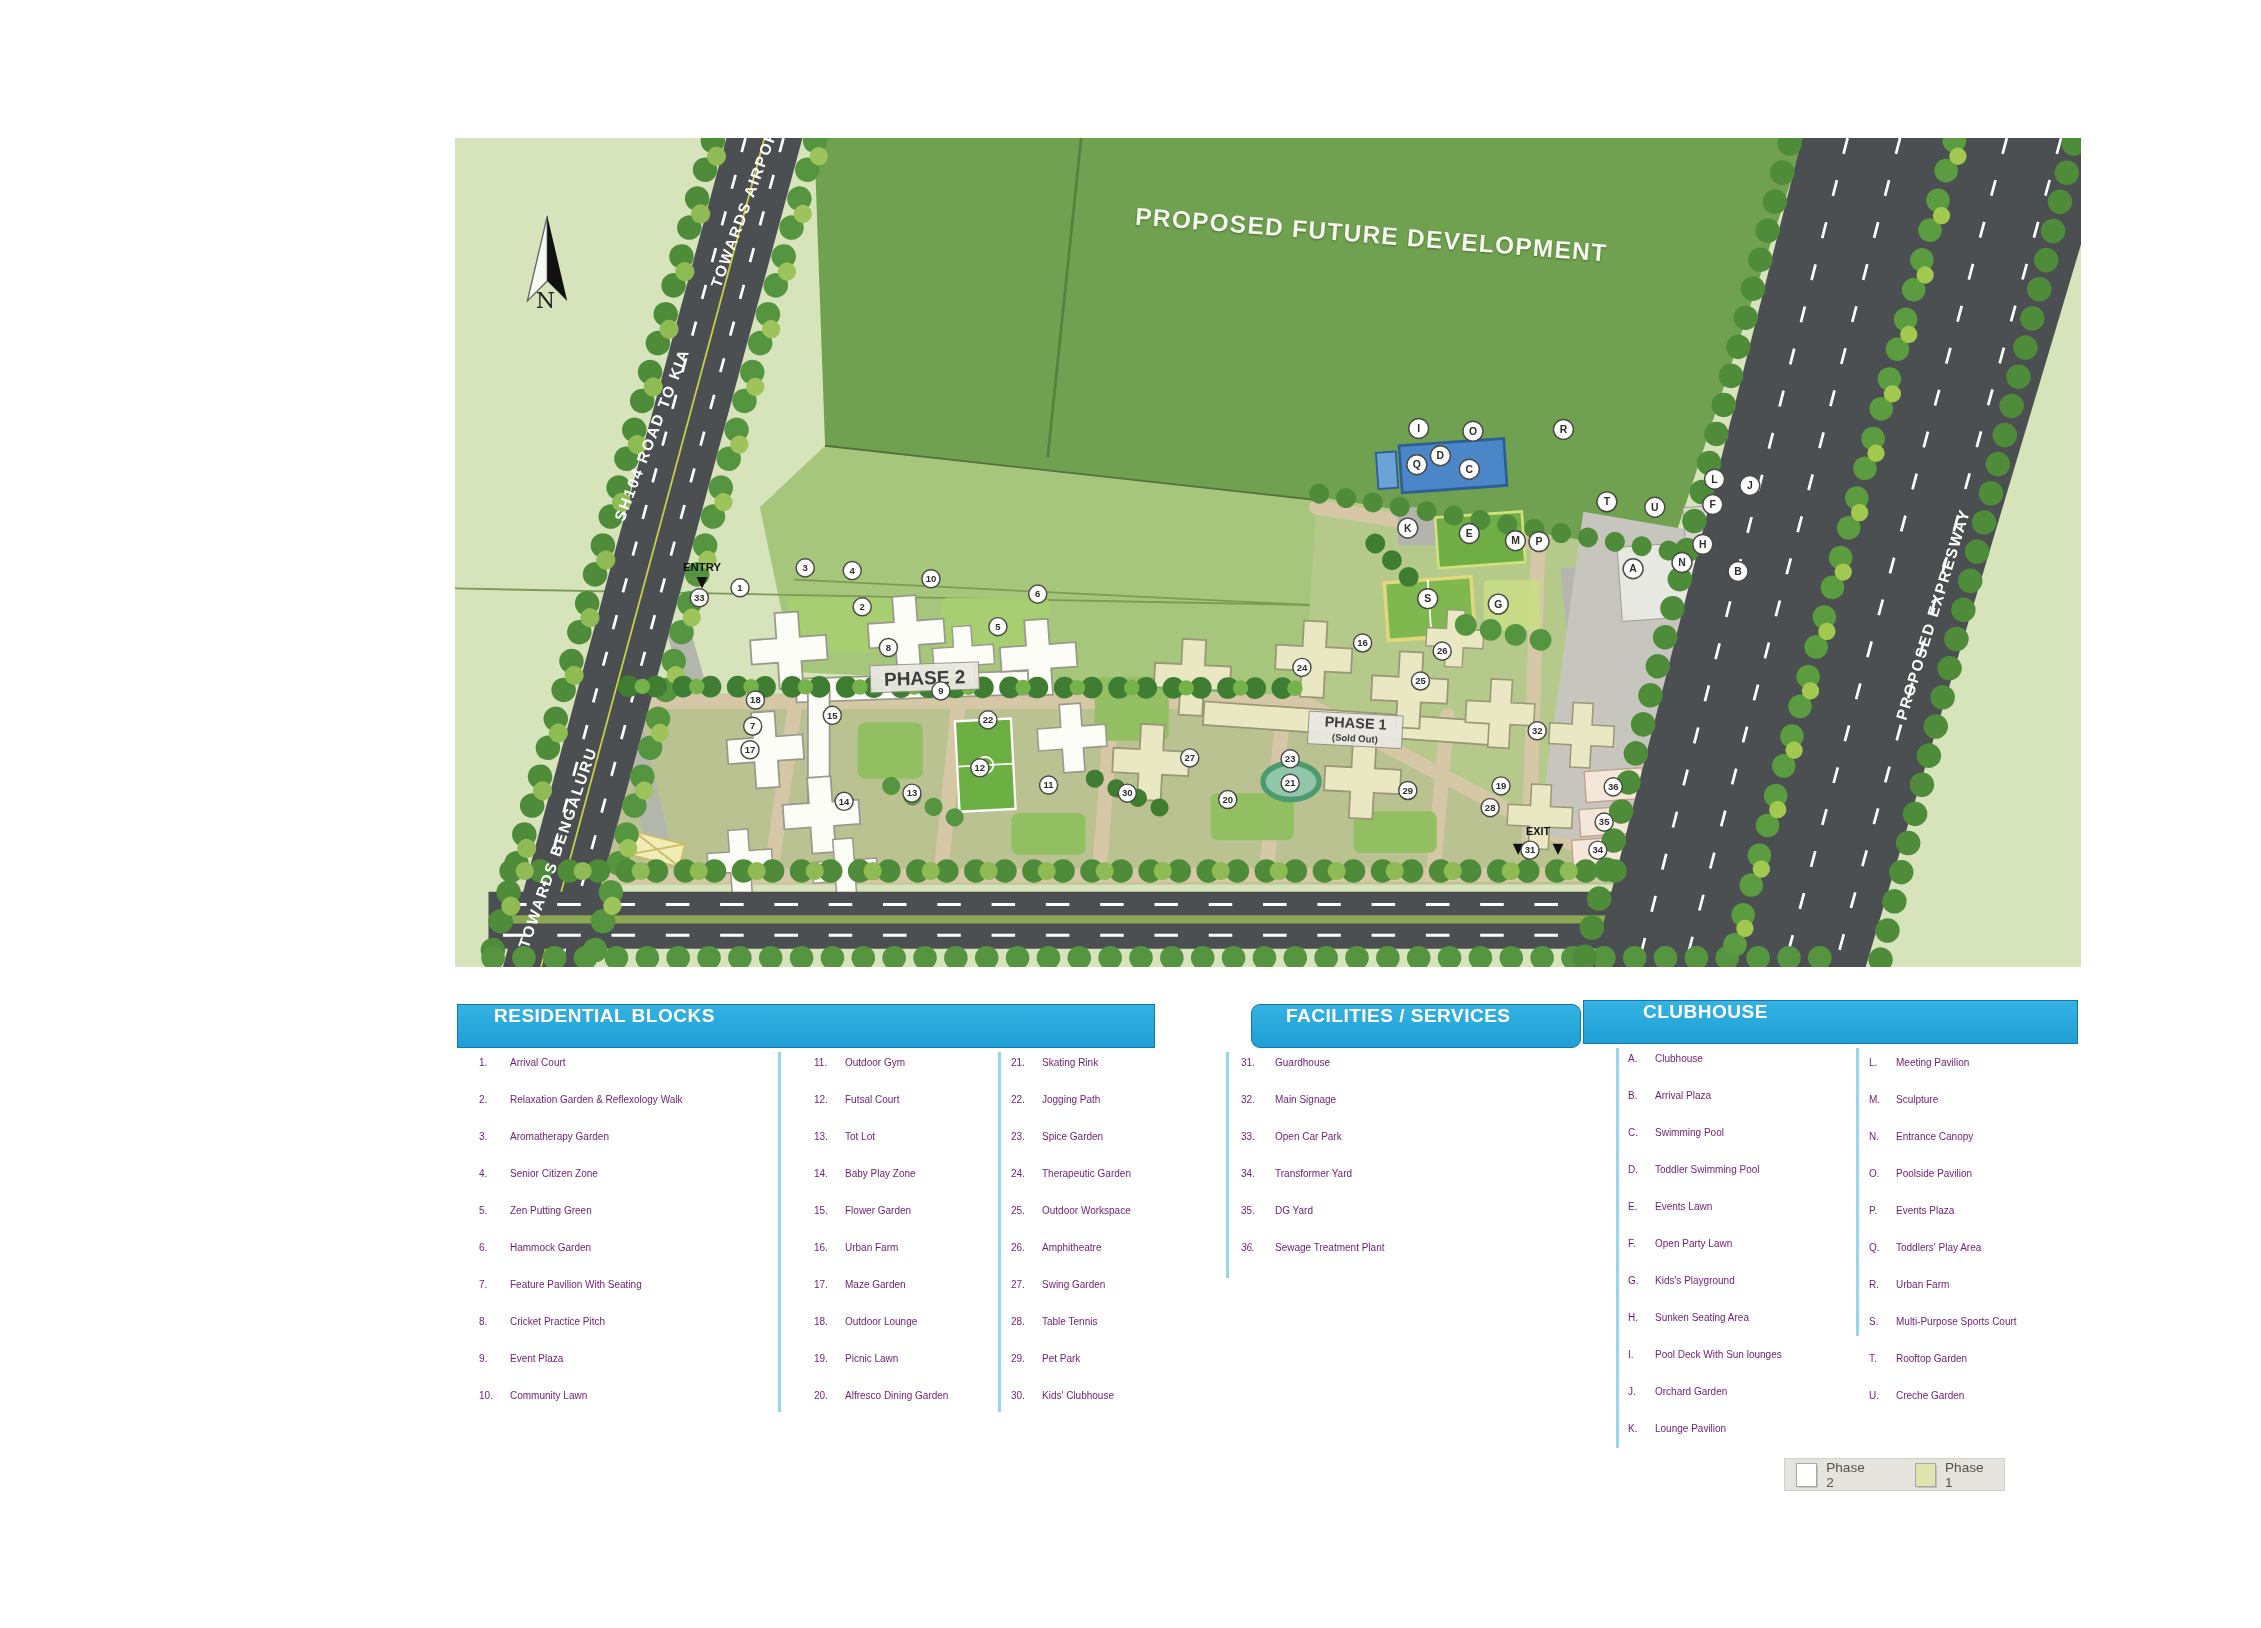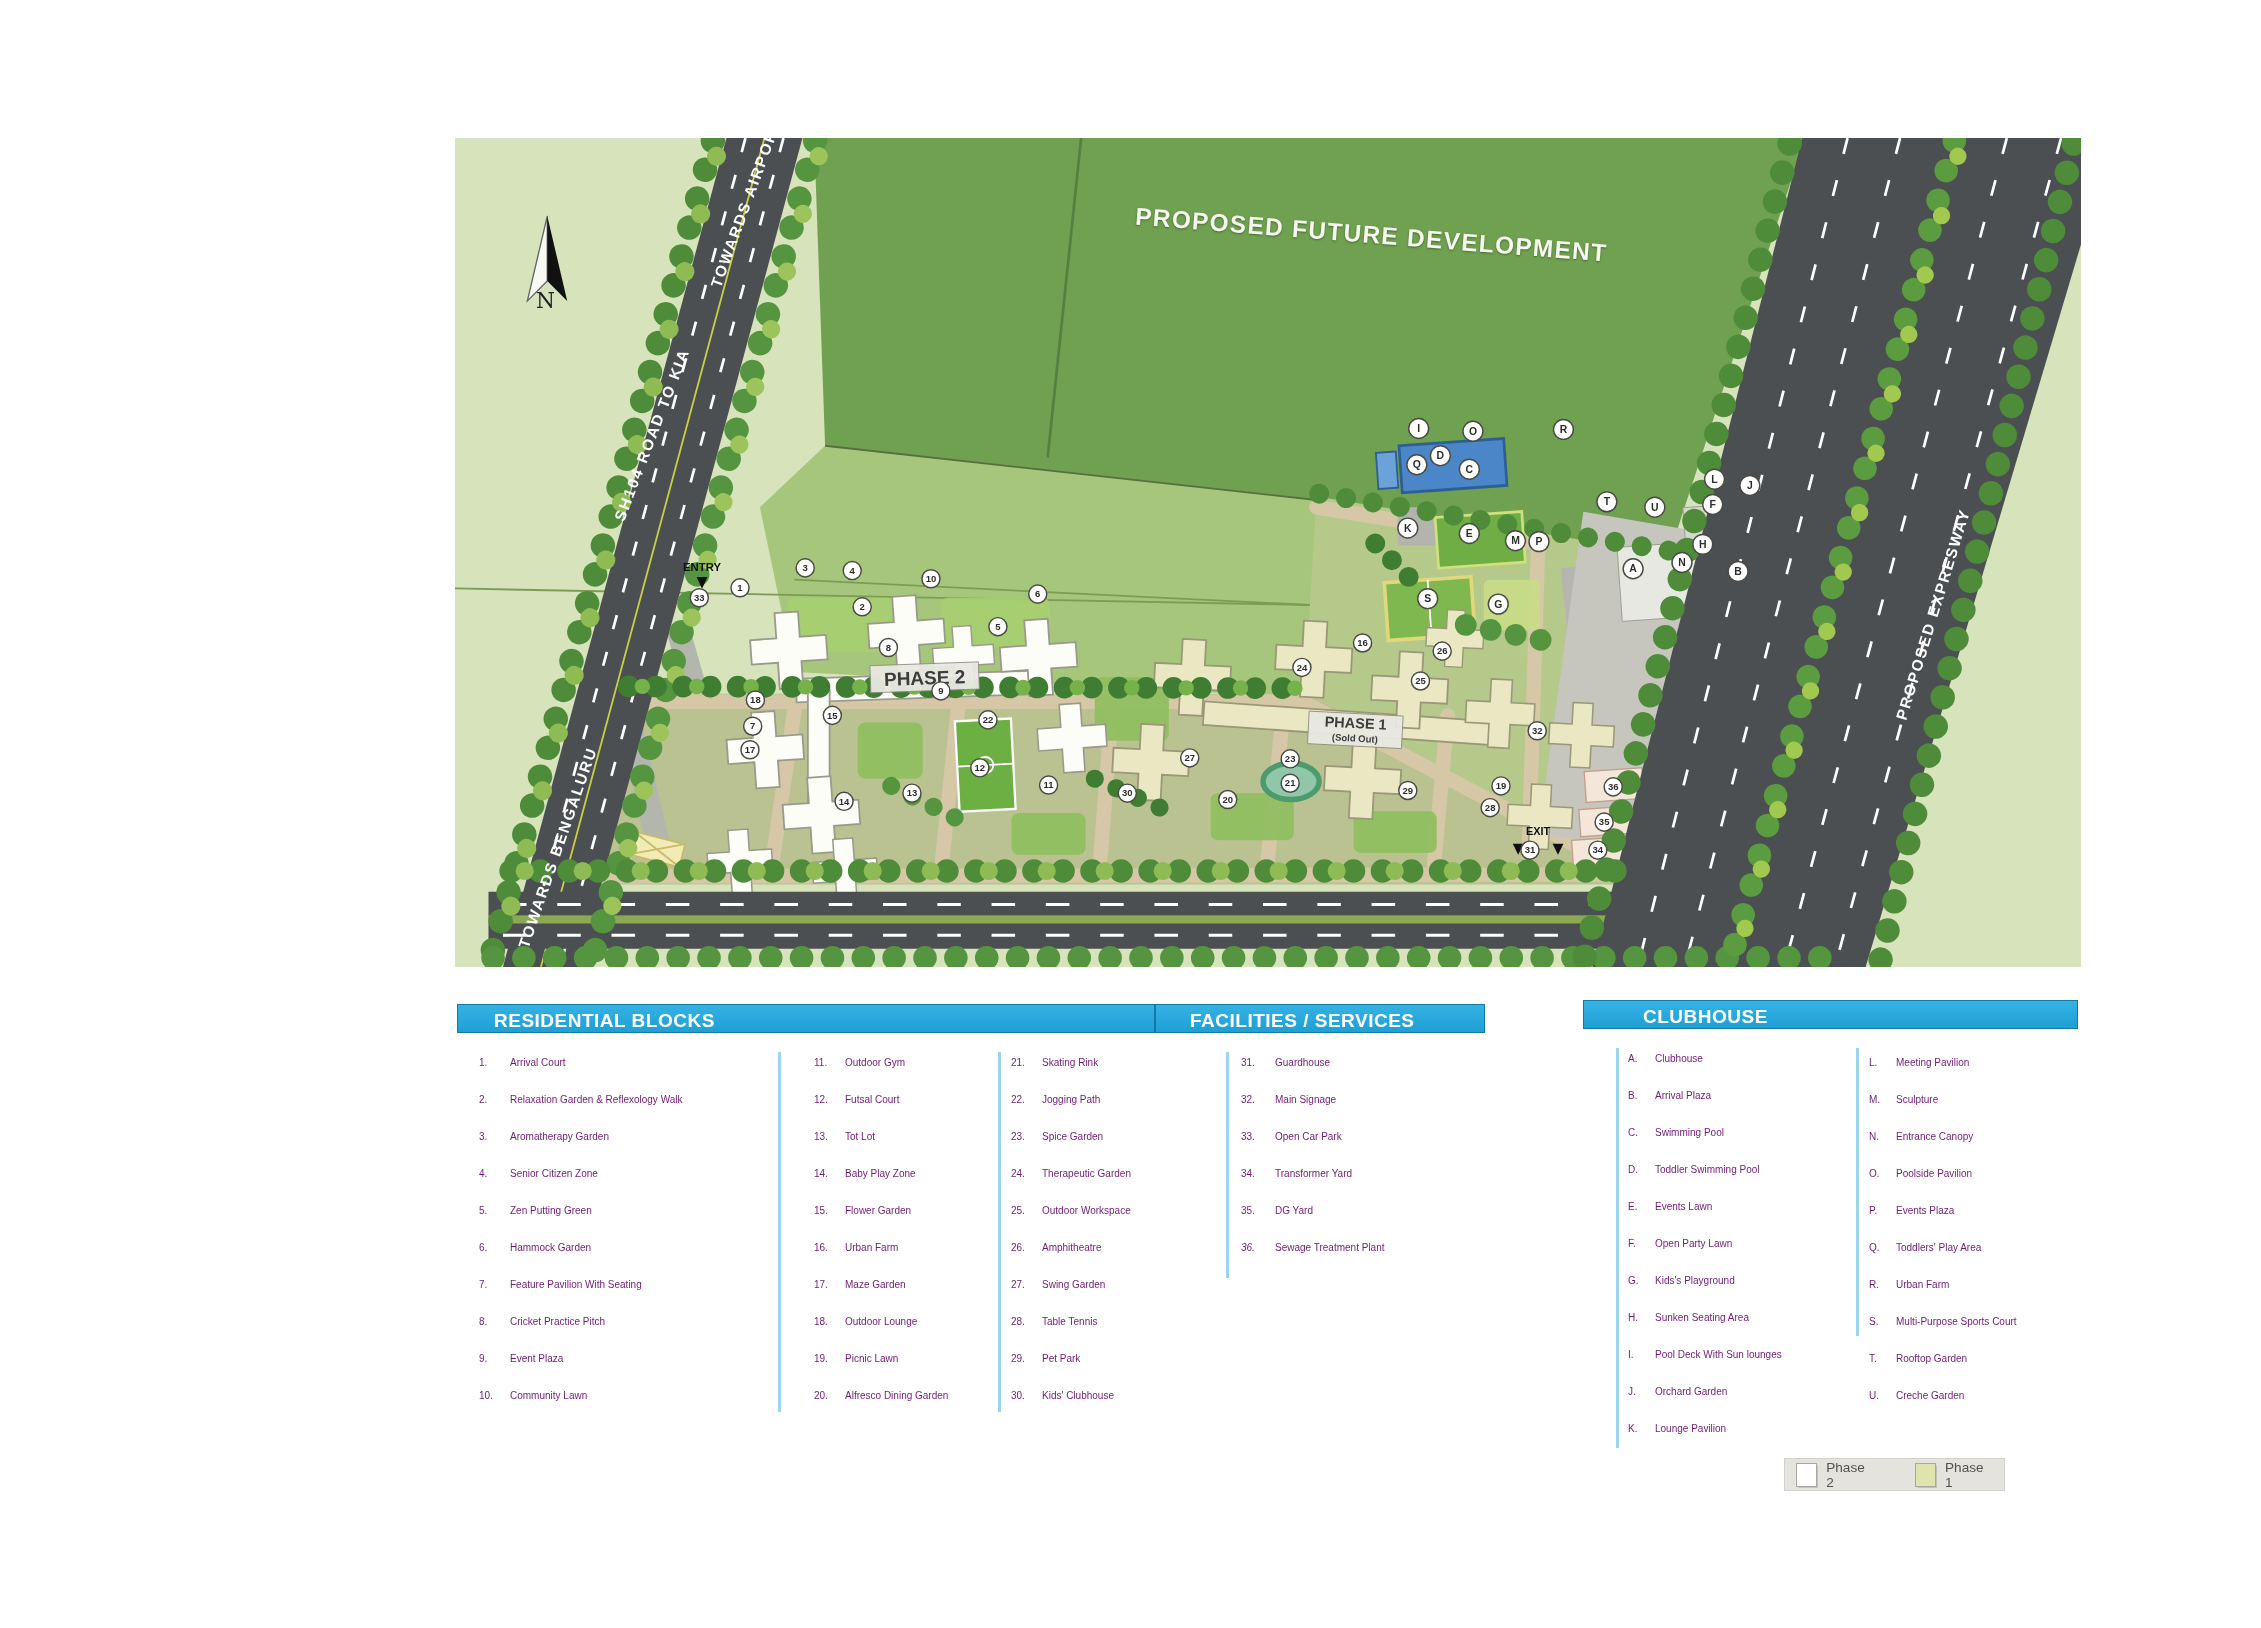--- a/index.html
+++ b/index.html
@@ -9,23 +9,23 @@
   .map-label{fill:#f6f8ef;font-weight:bold;letter-spacing:1.5px;
     text-shadow:0 1px 2px rgba(40,60,20,.55);font-family:"Liberation Sans",sans-serif;}
   .road-label{fill:#ffffff;font-weight:bold;font-size:17px;letter-spacing:2px;}
   .plate{fill:#e9e9e2;stroke:#8a8a7e;stroke-width:1;opacity:.95;}
   .plate-txt{fill:#3d3d3d;font-weight:bold;text-anchor:middle;}
   .mk circle{fill:#ffffff;stroke:#4a4a44;stroke-width:1.6;}
   .mk text{fill:#2c2c2c;font-weight:bold;text-anchor:middle;font-family:"Liberation Sans",sans-serif;}
   .mk-num text{font-size:10.5px;}
   .mk-let text{font-size:11.5px;}
   
-  .bar{position:absolute;height:29px;background:linear-gradient(#35b2e3,#1f9fd5);
+  .bar{position:absolute;height:44px;background:linear-gradient(#35b2e3,#1f9fd5);
     border:0.9px solid #1478a7;box-sizing:border-box;color:#ffffff;font-weight:bold;
-    font-size:19px;letter-spacing:0.5px;display:flex;align-items:flex-end;}
+    font-size:19px;letter-spacing:0.5px;display:flex;align-items:flex-start;}
   .vdiv{position:absolute;width:2.7px;background:#9bd4ef;}
   .col{position:absolute;}
   .li{height:37px;white-space:nowrap;font-size:10px;color:#701a75;}
   .li .no{display:inline-block;min-width:31px;}
   .li-letter .no{min-width:27px;}
   .phase-key{position:absolute;left:1784px;top:1458px;width:221px;height:33px;
     background:#e5e3de;border:0.9px solid #d3d1cb;display:flex;align-items:center;
     gap:9px;padding:0 11px;box-sizing:border-box;font-size:13.6px;color:#55524e;}
   .swatch{width:20px;height:22px;border:0.9px solid #a9a79f;box-shadow:0.9px 0.9px 0.9px rgba(0,0,0,.15);}
 </style>
@@ -329,21 +329,21 @@
       <circle cx="1776" cy="554" r="11"></circle>
       <text x="1776" y="557.96">T</text>
       <circle cx="1829" cy="560" r="11"></circle>
       <text x="1829" y="563.96">U</text>
     </g>
 </svg>
 
 <div class="bar" style="left:457px;top:1004px;width:698px;padding-left:36px;">
   <span>RESIDENTIAL BLOCKS</span>
 </div>
-<div class="bar" style="left:1155px;top:1004px;width:330px;padding-left:34px;">
+<div class="bar" style="left:1251px;top:1004px;width:330px;padding-left:34px;border-radius:9px;">
   <span>FACILITIES / SERVICES</span>
 </div>
 <div class="bar" style="left:1583px;top:1000px;width:495px;padding-left:59px;">
   <span>CLUBHOUSE</span>
 </div>
 
 <div class="vdiv" style="left:778px;top:1052px;height:360px;"></div>
 <div class="vdiv" style="left:998px;top:1052px;height:360px;"></div>
 <div class="vdiv" style="left:1226px;top:1052px;height:226px;"></div>
 <div class="vdiv" style="left:1616px;top:1048px;height:400px;"></div>

